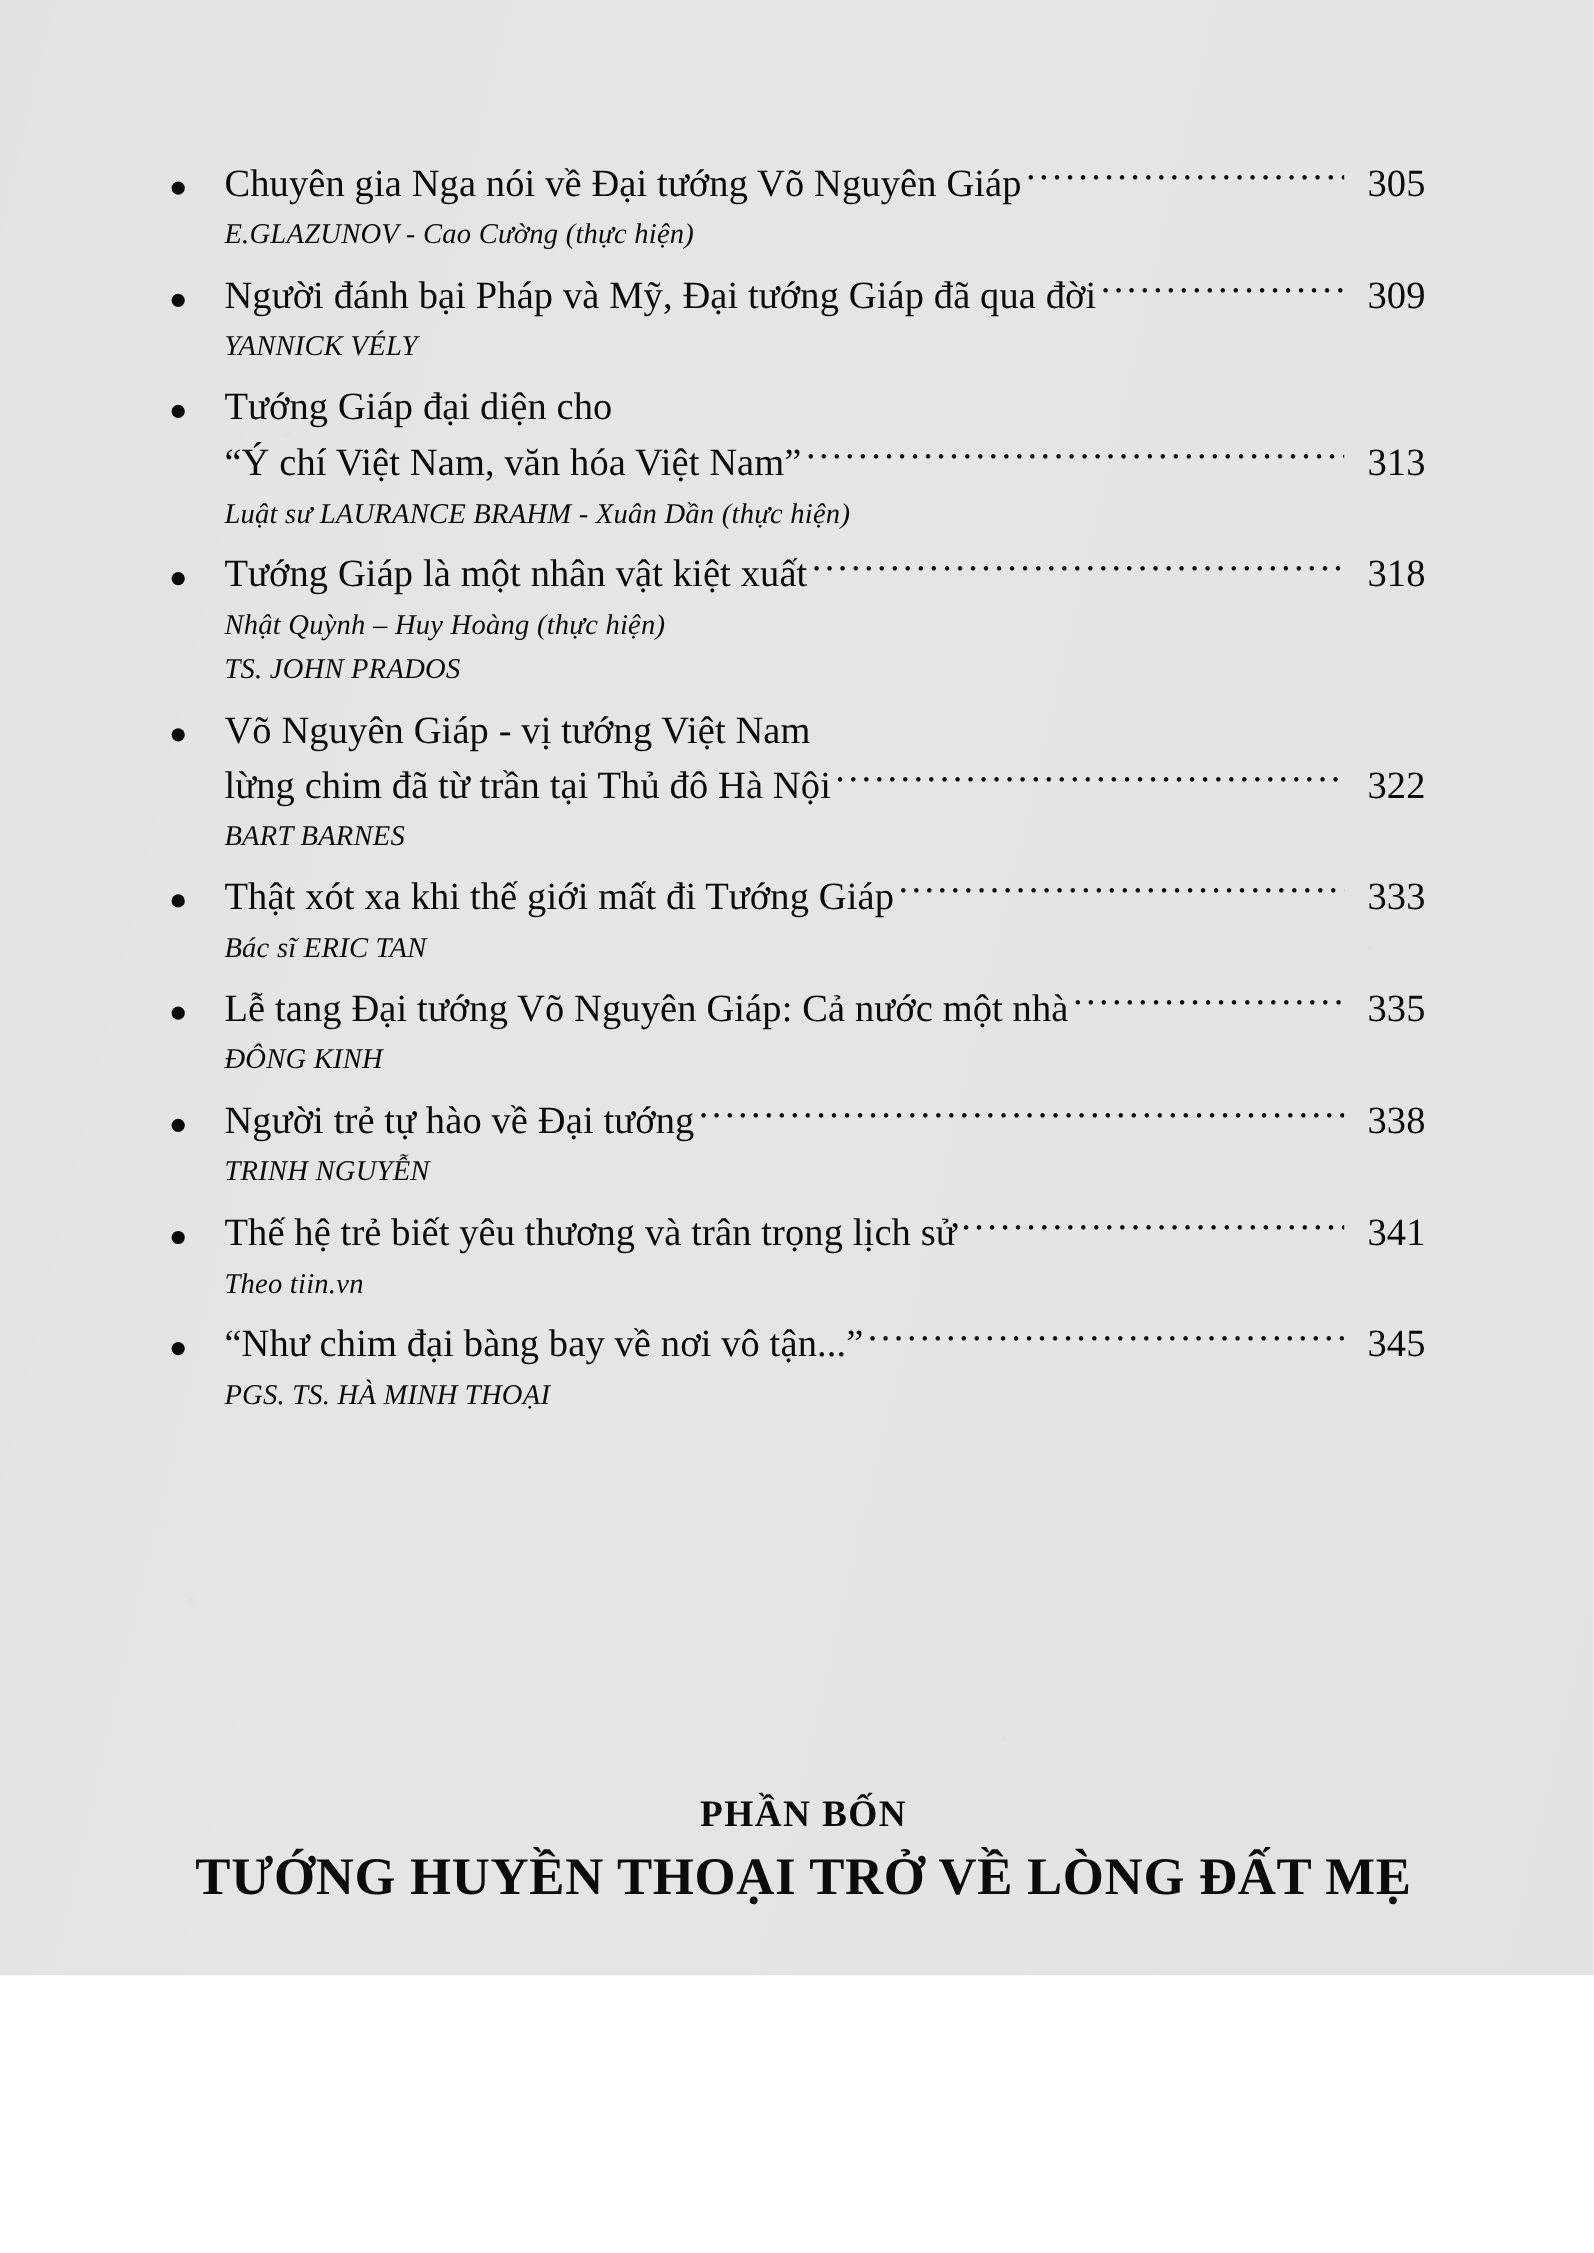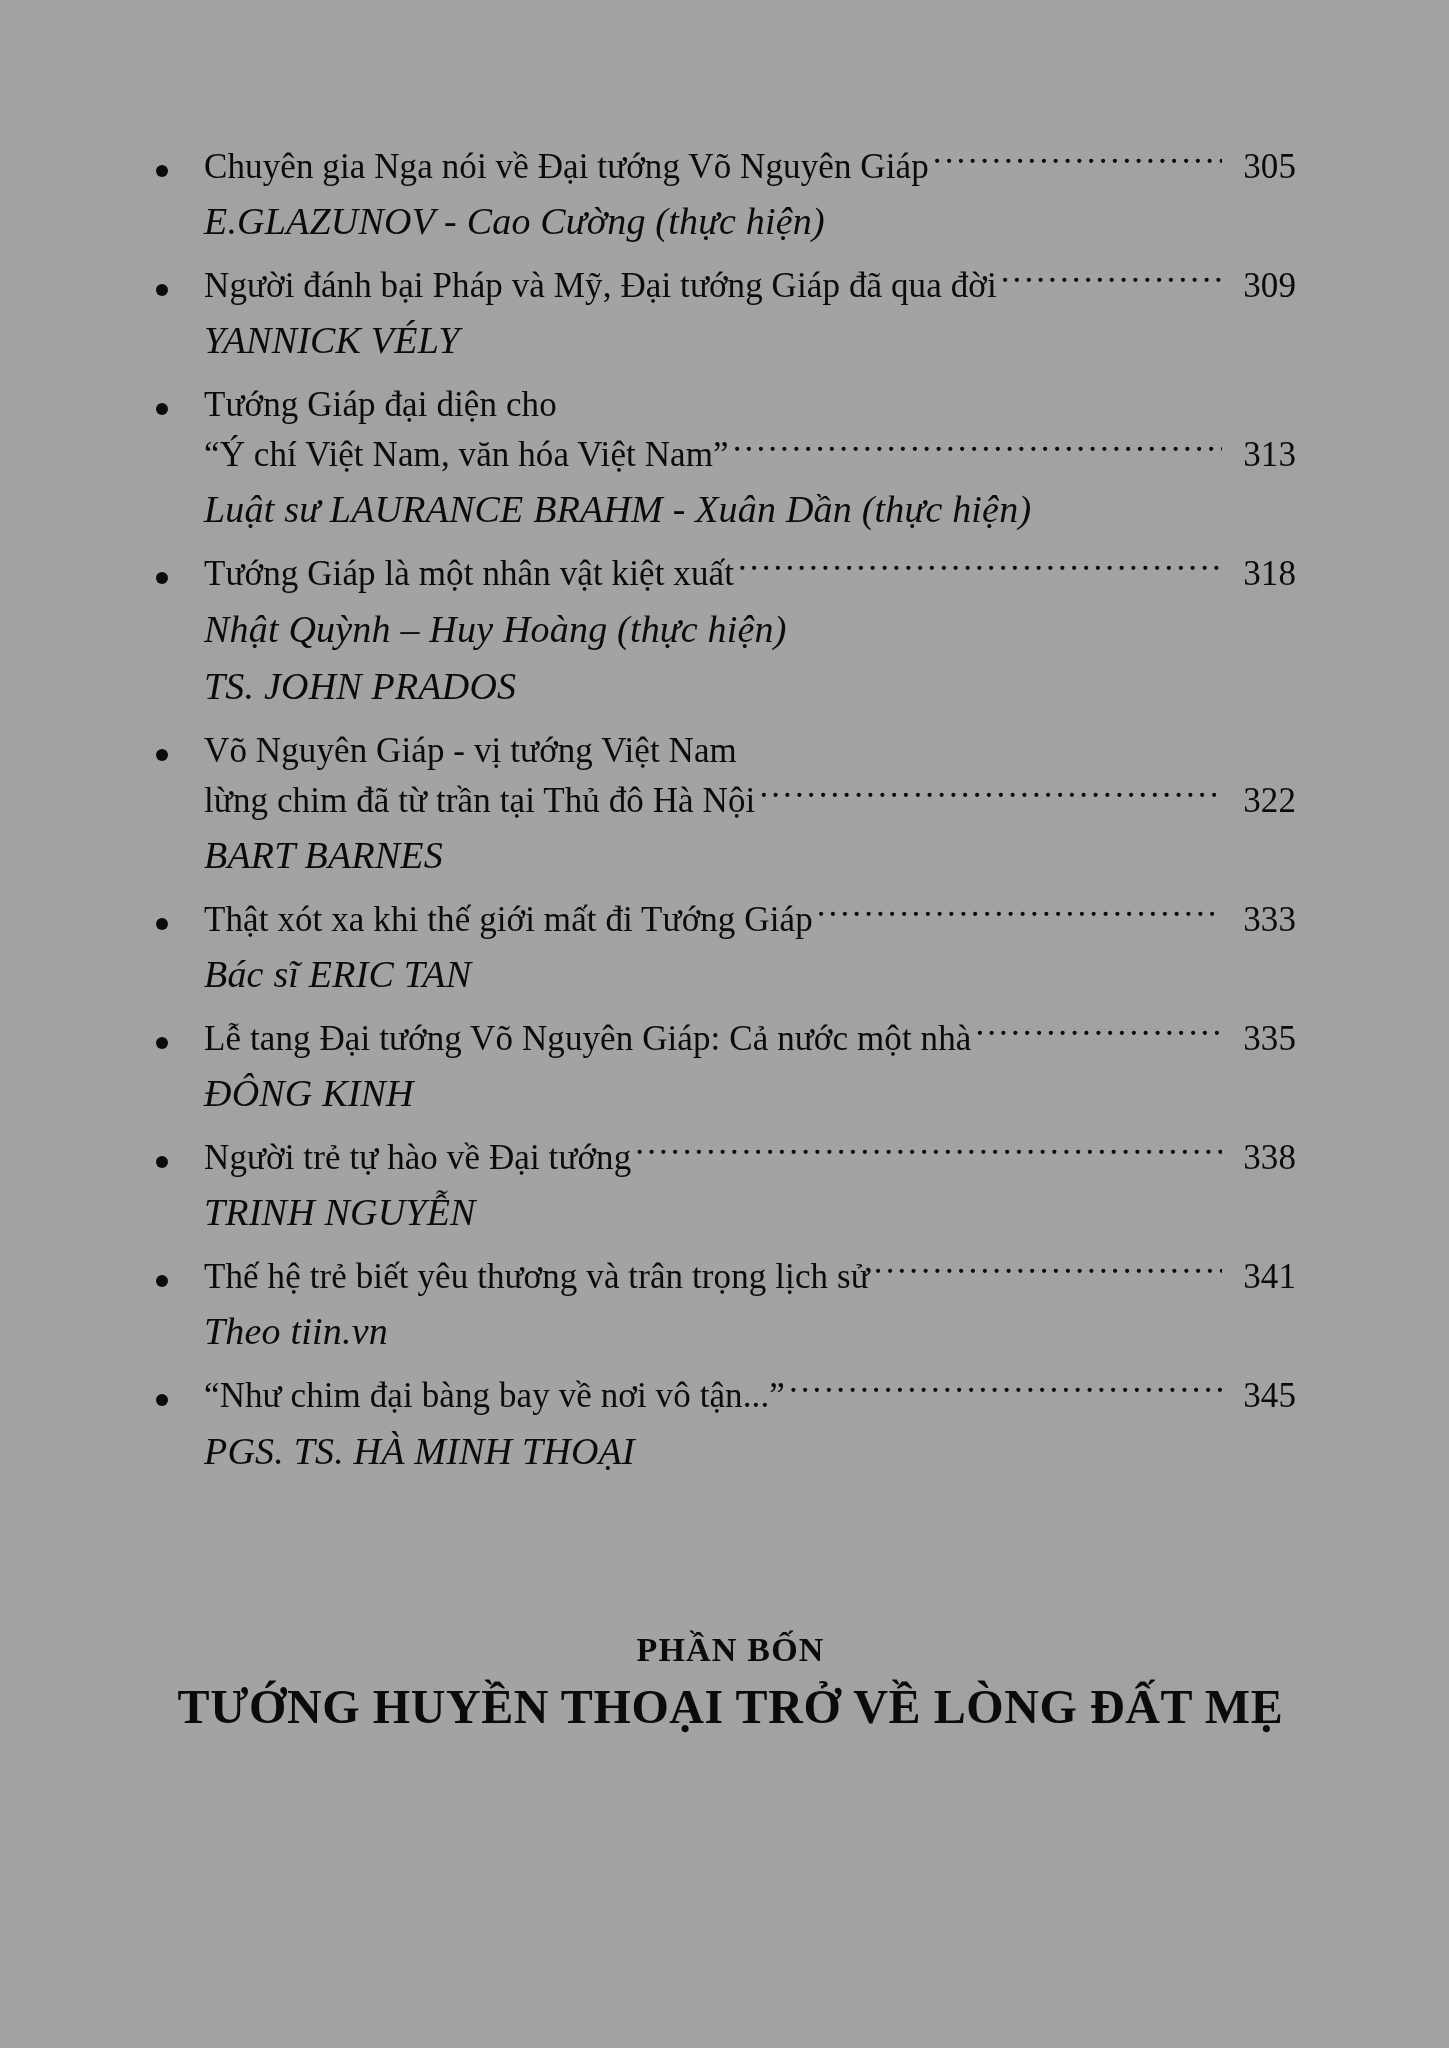--- a/index.html
+++ b/index.html
@@ -5,22 +5,22 @@
 <style>
   html, body {
     margin: 0;
     padding: 0;
     background: #ffffff;
   }
 
   .page {
     position: relative;
     width: 1449px;
-    height: 2048px;
-    background: #a3a3a3;
+    height: 1796px;
+    background: #e5e5e5;
     overflow: hidden;
     font-family: "Liberation Serif", "DejaVu Serif", serif;
     color: #0b0b0b;
   }
 
   
   .paper-grain {
     position: absolute;
     inset: 0;
     pointer-events: none;
@@ -98,21 +98,21 @@
   .page-num {
     flex: 0 0 auto;
     text-align: right;
     min-width: 72px;
     font-size: 35px;
   }
 
   
   .credit {
     font-style: italic;
-    font-size: 38px;
+    font-size: 26px;
     line-height: 1.45;
     letter-spacing: 0.2px;
     margin-top: 2px;
     white-space: nowrap;
     font-family: Liberation Serif, serif;
   }
 
   
   .part-heading {
     position: absolute;

